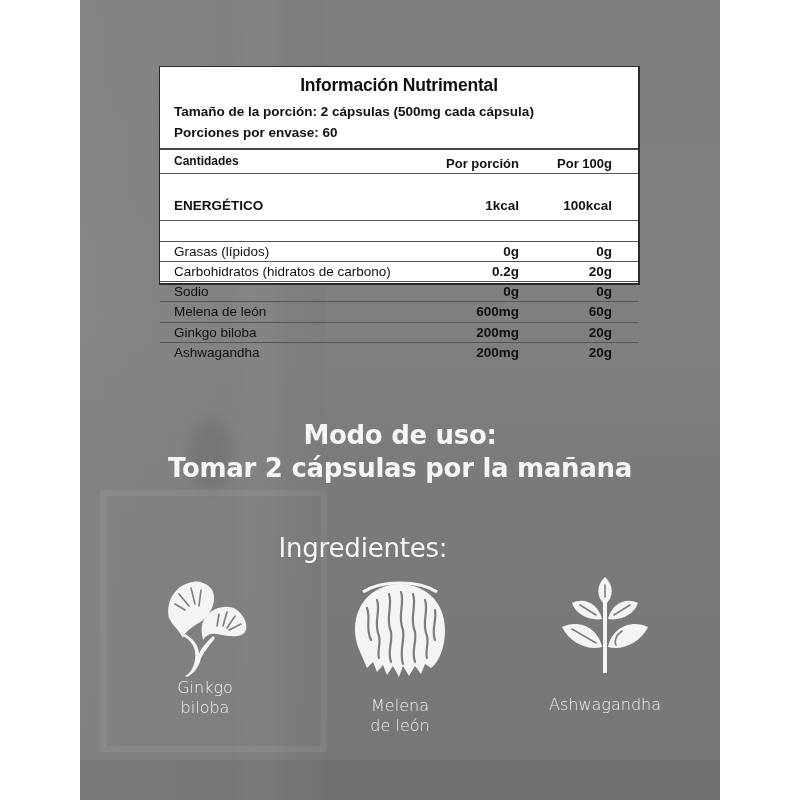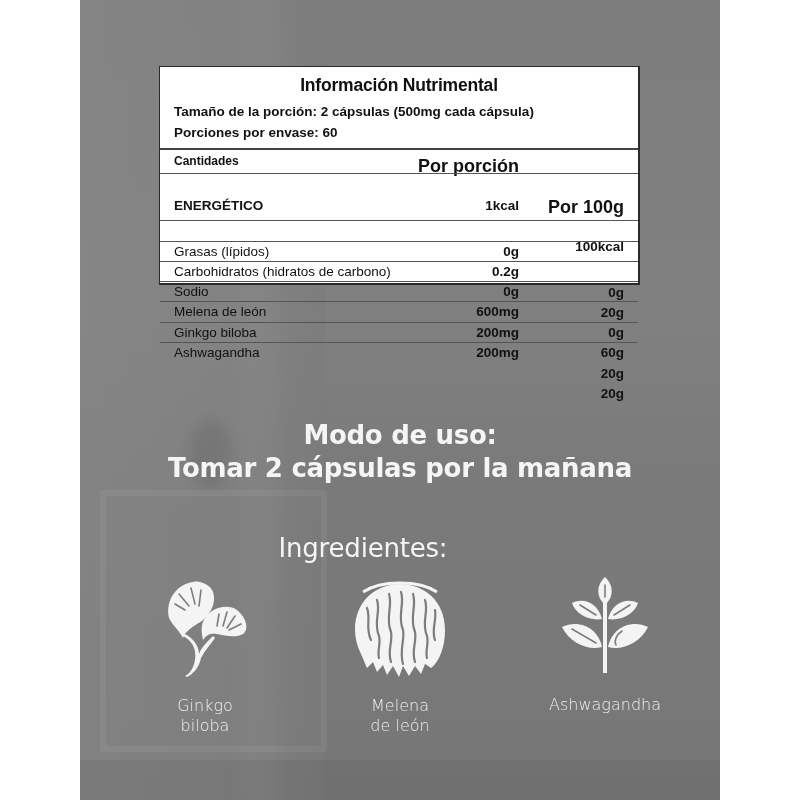--- a/index.html
+++ b/index.html
@@ -46,23 +46,23 @@
     .nt-line {
       position:absolute; left:14px; font-weight:bold; font-size:13.5px;
     }
     .hr { position:absolute; left:0; right:0; height:0; border-top:1px solid #555; }
     .hr.thick { border-top:2px solid #444; }
     .row {
       position:absolute; left:14px; right:14px; height:20px; font-size:13.5px;
     }
     .row .c1 { position:absolute; left:0; }
     .row .c2 { position:absolute; right:105px; text-align:right; font-weight:bold; }
-    .row .c3 { position:absolute; right:0; text-align:center; font-weight:bold;margin-top:41px; }
+    .row .c3 { position:absolute; right:12px; text-align:center; font-weight:bold; }
     .row.hdr .c1 { font-weight:bold; font-size:12px; }
-    .row.hdr .c2, .row.hdr .c3 { font-size:18px; }
+    .row.hdr .c2, .row.hdr .c3 { font-size:13px; }
     .row.energy .c1 { font-weight:bold; }
 
     .usage {
       position:absolute; left:80px; width:640px; text-align:center; color:#f5f5f5;
       font-family:"DejaVu Sans", sans-serif; font-weight:bold;
       font-size:26px; line-height:33px; letter-spacing:-0.3px;
     }
     .ing-title {
       position:absolute; left:80px; width:566px; top:533px; text-align:center;
       color:#f5f5f5; font-family:"DejaVu Sans", sans-serif; font-size:26px;
@@ -160,21 +160,21 @@
       <path d="M20 26 L30 32"></path>
         <path d="M24 16 L34 28"></path>
         <path d="M36 10 L40 26"></path>
         <path d="M46 12 L44 28"></path>
       <path d="M64 36 L62 48"></path>
         <path d="M72 34 L68 48"></path>
         <path d="M80 38 L72 50"></path>
         <path d="M86 46 L74 52"></path>
     </g>
   </svg>
-  <div style="margin-top:18px;">Ginkgo</div>
+  <div style="">Ginkgo</div>
   <div>biloba</div>
 </div>
 
 <div class="ing" style="left:340px; top:578px; width:120px;">
   <svg width="110" height="100" viewBox="0 0 110 100">
     <path d="M10 52 C10 22 32 6 55 6 C78 6 100 22 100 52 C100 70 94 84 86 90 L80 86 L76 96 L70 88 L64 98 L58 88 L54 99 L48 88 L42 97 L38 87 L32 94 L28 84 L22 90 L16 76 C12 68 10 60 10 52 Z" fill="#f4f4f4"></path>
     <g stroke="#7d7d7d" stroke-width="2.2" fill="none" stroke-linecap="round">
       <path d="M22 30 C26 40 20 50 26 62"></path>
       <path d="M32 22 C36 34 28 44 34 58 C36 66 32 72 34 80"></path>
       <path d="M44 16 C48 28 40 40 46 54 C48 64 42 72 46 84"></path>

